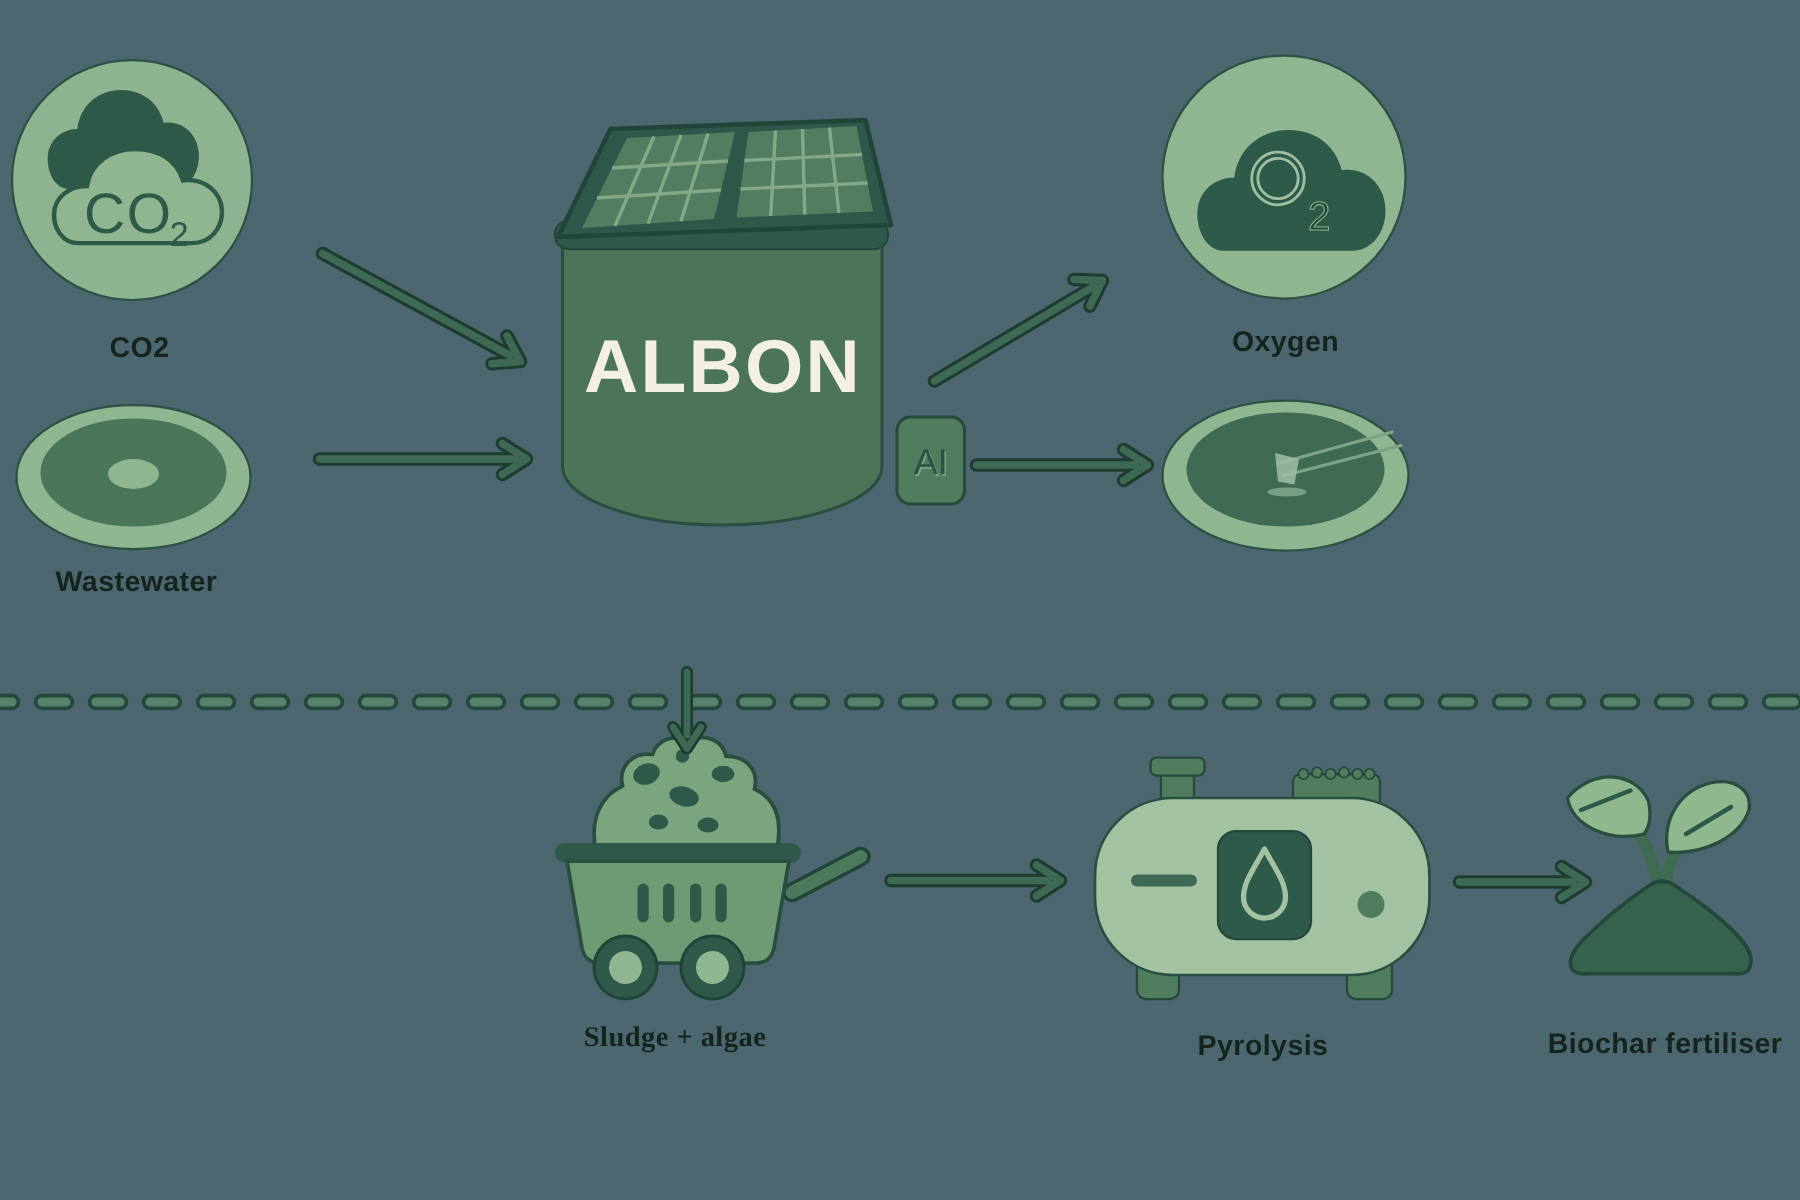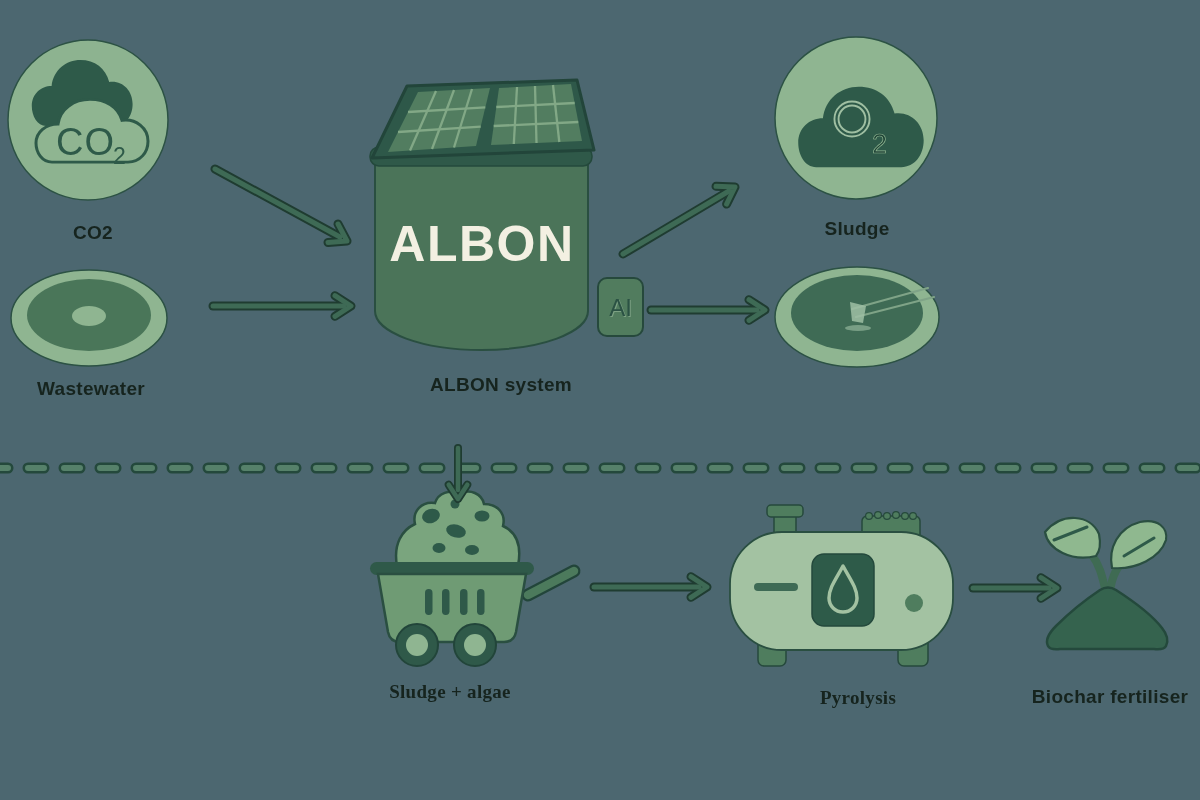--- a/index.html
+++ b/index.html
@@ -215,19 +215,18 @@
         <line x1="973" y1="588" x2="1049" y2="588" stroke="#1f3c31" stroke-width="9"></line>
         <polyline points="1041,577.7 1057,588 1041,598.3" stroke="#1f3c31" stroke-width="9"></polyline>
         <line x1="973" y1="588" x2="1049" y2="588" stroke="#3e6a55" stroke-width="5"></line>
         <polyline points="1041,577.7 1057,588 1041,598.3" stroke="#3e6a55" stroke-width="5"></polyline>
       </g>
     </g>
   </svg>
 
   <div class="node-label" style="left:-17px;top:221px;">CO2</div>
   <div class="node-label" style="left:-19px;top:377px;">Wastewater</div>
-  <div class="node-label" style="left:391px;top:373px;">ALBON system</div>
-  <div class="node-label" style="left:747px;top:217px;">Sludge</div>
+  <div class="node-label" style="left:747px;top:217px;">Oxygen</div>
   <div class="node-label" style="left:340px;top:680px;font-family:Liberation Serif, serif;">Sludge + algae</div>
-  <div class="node-label" style="left:748px;top:686px;font-family:Liberation Serif, serif;">Pyrolysis</div>
+  <div class="node-label" style="left:732px;top:686px;">Pyrolysis</div>
   <div class="node-label" style="left:1000px;top:685px;">Biochar fertiliser</div>
 
 </div>
 
 </body></html>

